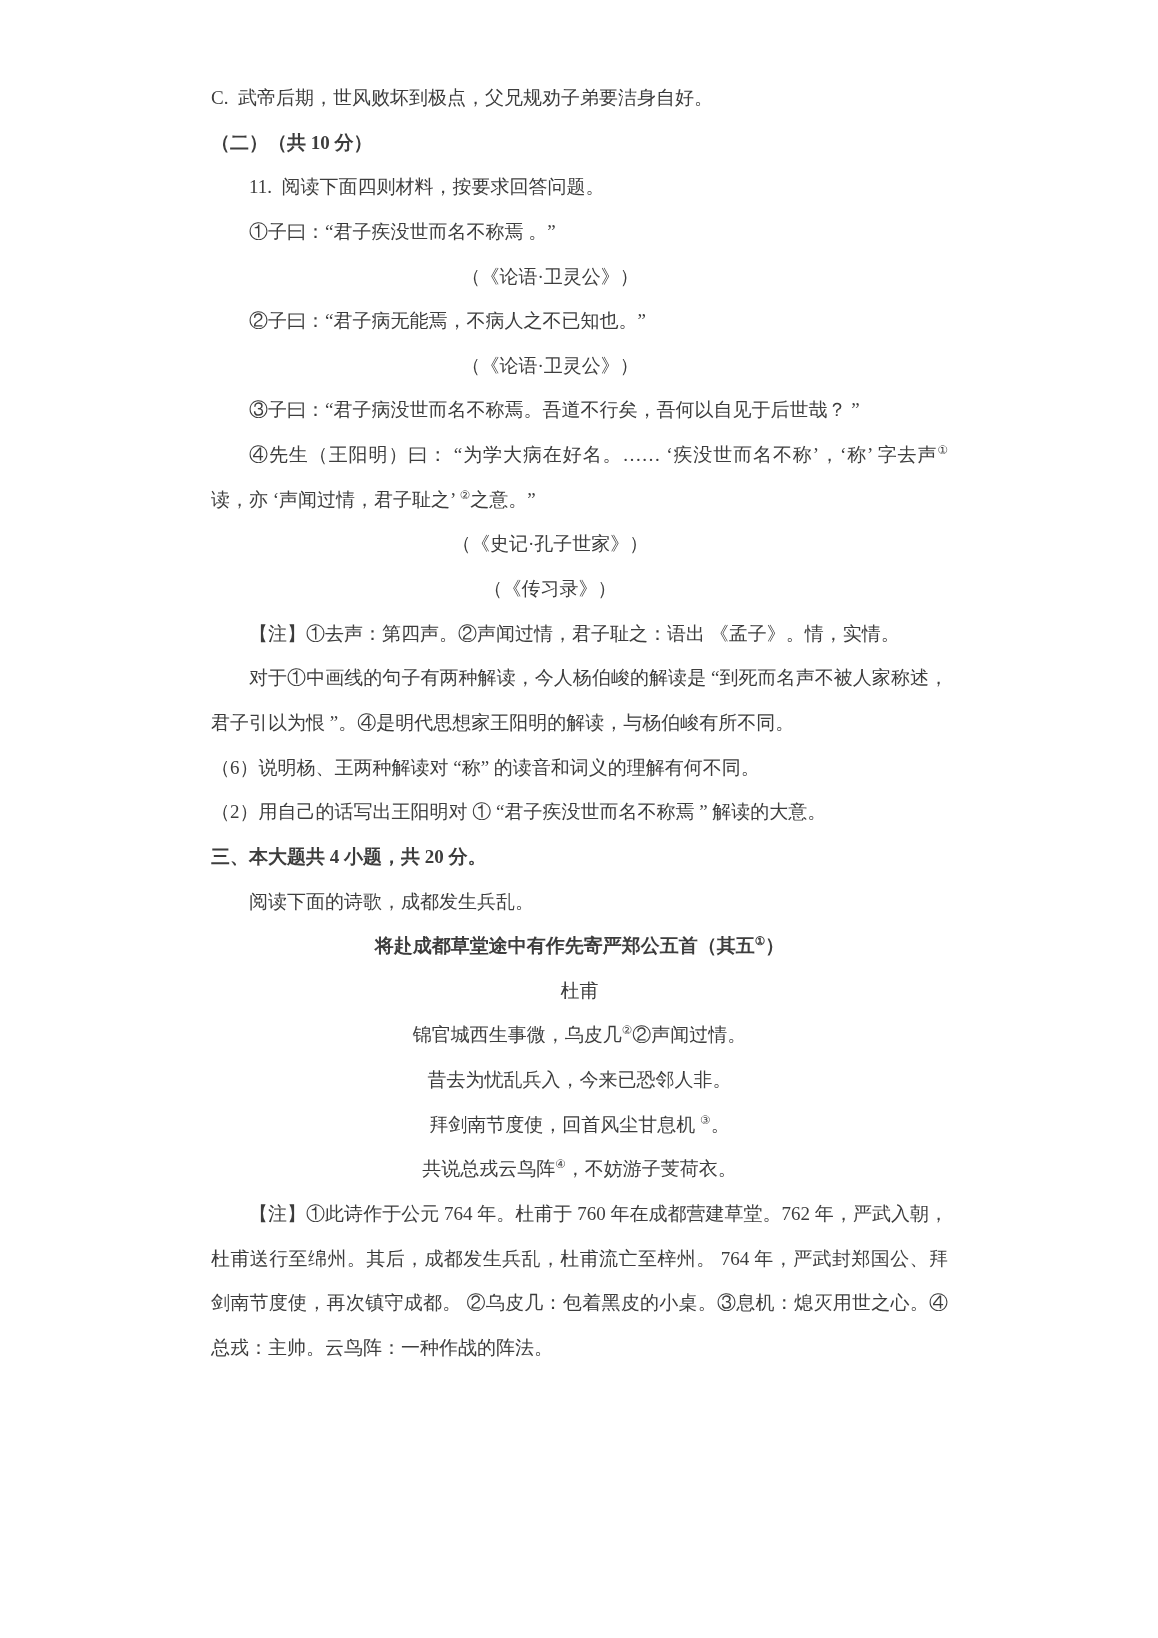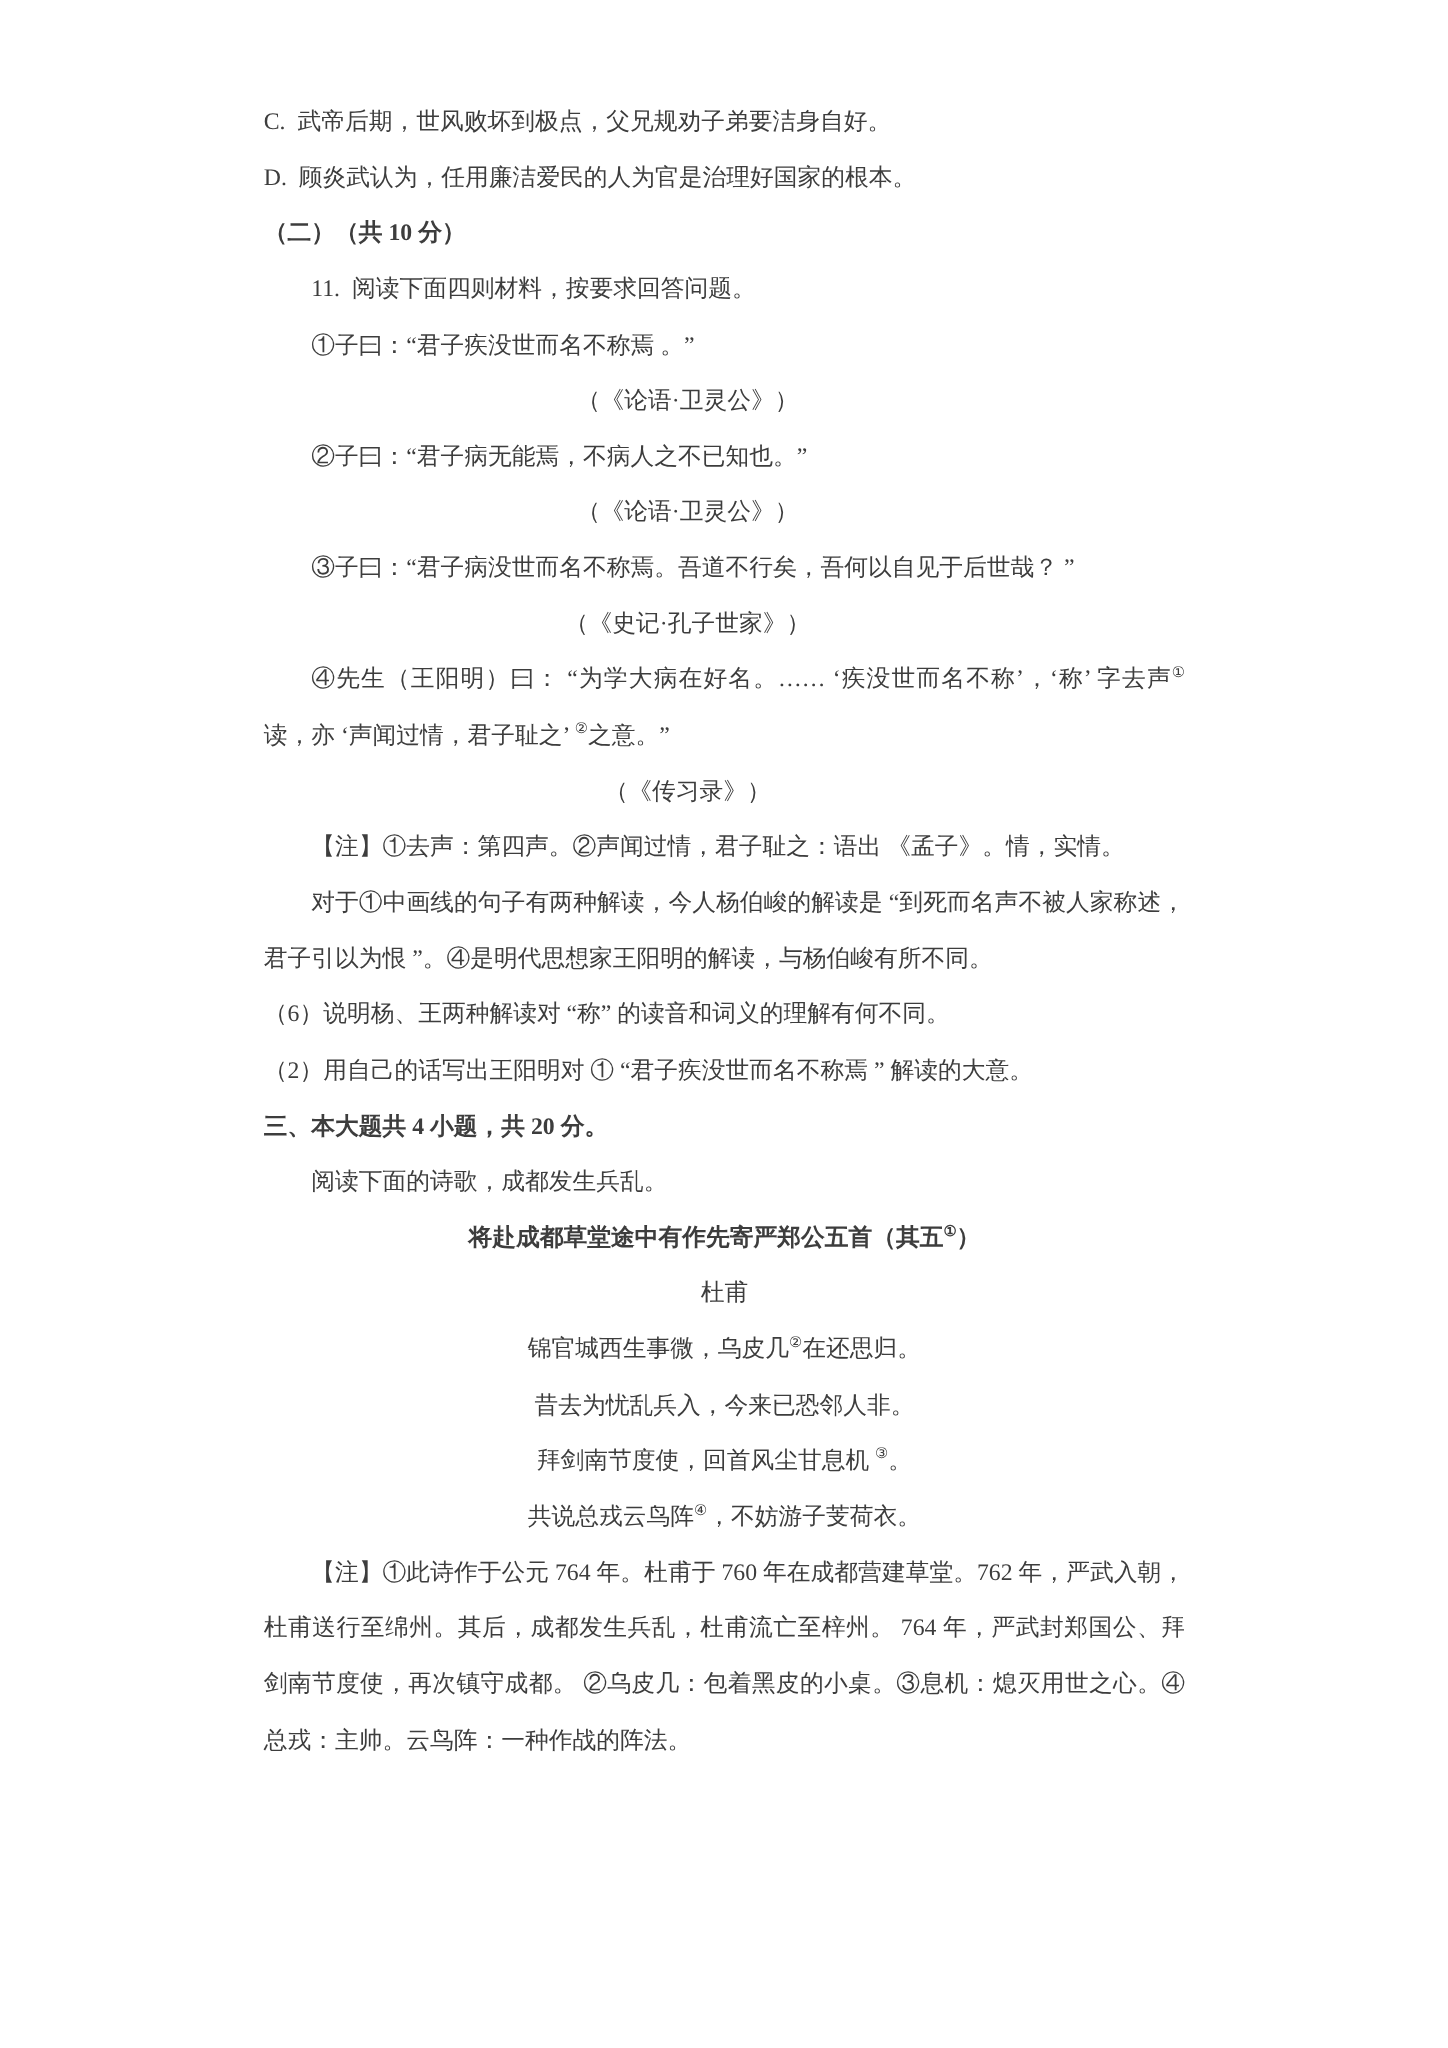--- a/index.html
+++ b/index.html
@@ -46,38 +46,37 @@
     vertical-align: super;
     line-height: 0;
   }
 </style>
 </head>
 <body>
 
 <div class="page">
   <div class="doc" id="doc-content">
       <p class="line"><span>C.  武帝后期，世风败坏到极点，父兄规劝子弟要洁身自好。</span></p>
-      <p class="line"><span>D.  顾炎武认为，任用廉洁爱民的人为官是治理好国家的根本。</span></p>
       <p class="line bold"><span>（二）（共 10 分）</span></p>
       <p class="line indent"><span>11.  阅读下面四则材料，按要求回答问题。</span></p>
       <p class="line indent"><span>①子曰：“</span><span class="underline">君子疾没世而名不称焉 </span><span>。”</span></p>
       <p class="line right"><span>（《论语·卫灵公》）</span></p>
       <p class="line indent"><span>②子曰：“君子病无能焉，不病人之不已知也。”</span></p>
       <p class="line right"><span>（《论语·卫灵公》）</span></p>
       <p class="line indent"><span>③子曰：“君子病没世而名不称焉。吾道不行矣，吾何以自见于后世哉？ ”</span></p>
+      <p class="line indent"><span>④先生（王阳明）曰： “为学大病在好名。…… ‘疾没世而名不称’，‘称’ 字去声</span><sup>①</sup><span>读，亦 ‘声闻过情，君子耻之’ </span><sup>②</sup><span>之意。”</span></p>
       <p class="line right"><span>（《史记·孔子世家》）</span></p>
-      <p class="line indent"><span>④先生（王阳明）曰： “为学大病在好名。…… ‘疾没世而名不称’，‘称’ 字去声</span><sup>①</sup><span>读，亦 ‘声闻过情，君子耻之’ </span><sup>②</sup><span>之意。”</span></p>
       <p class="line right"><span>（《传习录》）</span></p>
       <p class="line indent"><span>【注】①去声：第四声。②声闻过情，君子耻之：语出 《孟子》。情，实情。</span></p>
       <p class="line indent"><span>对于①中画线的句子有两种解读，今人杨伯峻的解读是 “到死而名声不被人家称述，君子引以为恨 ”。④是明代思想家王阳明的解读，与杨伯峻有所不同。</span></p>
       <p class="line"><span>（6）说明杨、王两种解读对 “称” 的读音和词义的理解有何不同。</span></p>
       <p class="line"><span>（2）用自己的话写出王阳明对 ① “君子疾没世而名不称焉 ” 解读的大意。</span></p>
       <p class="line bold"><span>三、本大题共 4 小题，共 20 分。</span></p>
       <p class="line indent"><span>阅读下面的诗歌，成都发生兵乱。</span></p>
       <p class="line center bold"><span>将赴成都草堂途中有作先寄严郑公五首（其五</span><sup>①</sup><span>）</span></p>
       <p class="line center"><span>杜甫</span></p>
-      <p class="line center"><span>锦官城西生事微，乌皮几</span><sup>②</sup><span>在还思归。</span></p>
+      <p class="line center"><span>锦官城西生事微，乌皮几</span><sup>②</sup><span>②声闻过情。</span></p>
       <p class="line center"><span>昔去为忧乱兵入，今来已恐邻人非。</span></p>
       <p class="line center"><span>拜剑南节度使，回首风尘甘息机 </span><sup>③</sup><span>。</span></p>
       <p class="line center"><span>共说总戎云鸟阵</span><sup>④</sup><span>，不妨游子芰荷衣。</span></p>
       <p class="line indent"><span>【注】①此诗作于公元 764 年。杜甫于 760 年在成都营建草堂。762 年，严武入朝，杜甫送行至绵州。其后，成都发生兵乱，杜甫流亡至梓州。 764 年，严武封郑国公、拜剑南节度使，再次镇守成都。 ②乌皮几：包着黑皮的小桌。③息机：熄灭用世之心。④总戎：主帅。云鸟阵：一种作战的阵法。</span></p>
     </div>
 </div>
 
 </body></html>

